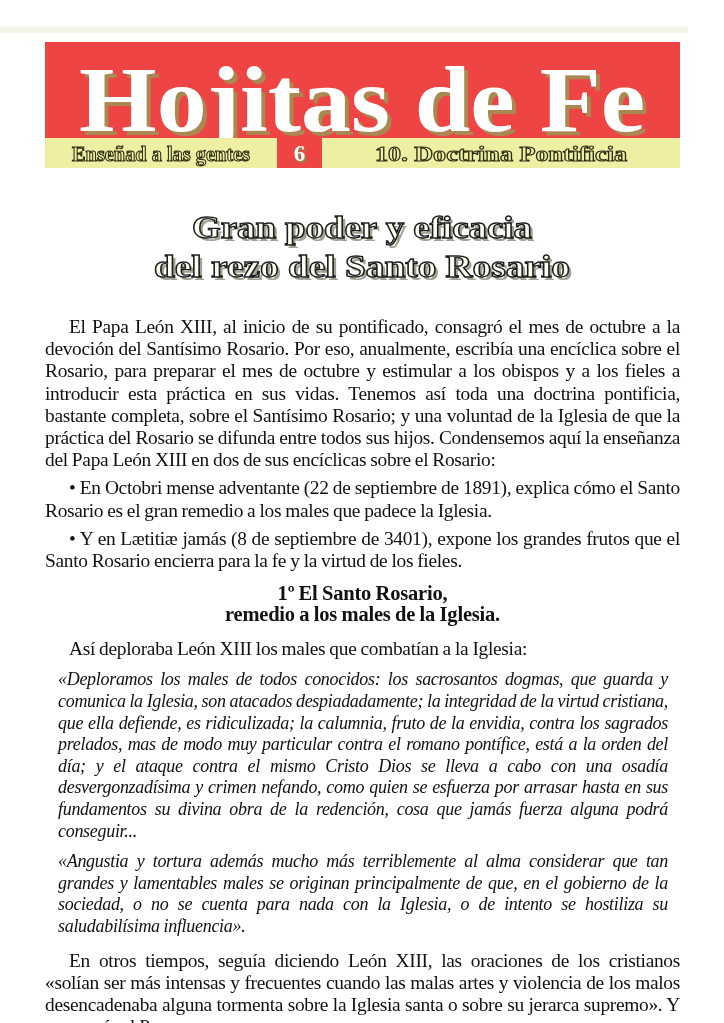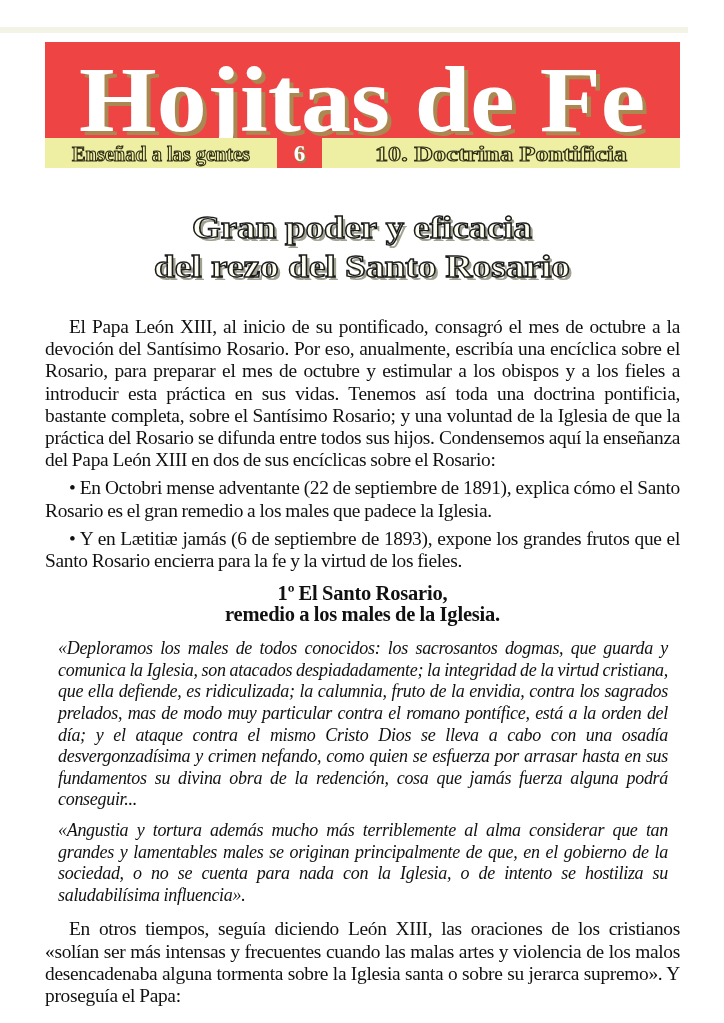--- a/index.html
+++ b/index.html
@@ -75,20 +75,21 @@
       <text x="320" y="35" text-anchor="middle" font-size="31" fill="#a2a293" textLength="340" lengthAdjust="spacingAndGlyphs">Gran poder y eficacia</text>
       <text x="317" y="32" text-anchor="middle" font-size="31" fill="#fffef2" stroke="#1c1c1c" stroke-width="1.35" textLength="340" lengthAdjust="spacingAndGlyphs">Gran poder y eficacia</text>
       <text x="320" y="74" text-anchor="middle" font-size="31" fill="#a2a293" textLength="416" lengthAdjust="spacingAndGlyphs">del rezo del Santo Rosario</text>
       <text x="317" y="71" text-anchor="middle" font-size="31" fill="#fffef2" stroke="#1c1c1c" stroke-width="1.35" textLength="416" lengthAdjust="spacingAndGlyphs">del rezo del Santo Rosario</text>
     </svg>
   </div>
 
   <main class="content">
       <p class="body"><span>El Papa León XIII, al inicio de su pontificado, consagró el mes de octubre a la devoción del Santísimo Rosario. Por eso, anualmente, escribía una encíclica sobre el Rosario, para preparar el mes de octubre y estimular a los obispos y a los fieles a introducir esta práctica en sus vidas. Tenemos así toda una doctrina pontificia, bastante completa, sobre el Santísimo Rosario; y una voluntad de la Iglesia de que la práctica del Rosario se difunda entre todos sus hijos. Condensemos aquí la enseñanza del Papa León XIII en dos de sus encíclicas sobre el Rosario:</span></p>
       <p class="bullet"><span>• En </span><span class="it">Octobri mense adventante</span><span> (22 de septiembre de 1891), explica cómo el Santo Rosario es el gran remedio a los males que padece la Iglesia.</span></p>
-      <p class="bullet"><span>• Y en </span><span class="it">Lætitiæ jamás</span><span> (6 de septiembre de 1893), expone los grandes frutos que el Santo Rosario encierra para la fe y la virtud de los fieles.</span></p>
+      <p class="bullet"><span>• Y en </span><span class="it">Lætitiæ jamás</span><span> (8 de septiembre de 3401), expone los grandes frutos que el Santo Rosario encierra para la fe y la virtud de los fieles.</span></p>
       <p class="heading">1º El Santo Rosario,<br>remedio a los males de la Iglesia.</p>
+      <p class="body"><span>Así deploraba León XIII los males que combatían a la Iglesia:</span></p>
       <p class="quote"><span class="it">«Deploramos los males de todos conocidos: los sacrosantos dogmas, que guarda y comunica la Iglesia, son atacados despiadadamente; la integridad de la virtud cristiana, que ella defiende, es ridiculizada; la calumnia, fruto de la envidia, contra los sagrados prelados, mas de modo muy particular contra el romano pontífice, está a la orden del día; y el ataque contra el mismo Cristo Dios se lleva a cabo con una osadía desvergonzadísima y crimen nefando, como quien se esfuerza por arrasar hasta en sus fundamentos su divina obra de la redención, cosa que jamás fuerza alguna podrá conseguir...</span></p>
       <p class="quote"><span class="it">«Angustia y tortura además mucho más terriblemente al alma considerar que tan grandes y lamentables males se originan principalmente de que, en el gobierno de la sociedad, o no se cuenta para nada con la Iglesia, o de intento se hostiliza su saludabilísima influencia».</span></p>
       <p class="body"><span>En otros tiempos, seguía diciendo León XIII, las oraciones de los cristianos </span><span class="it">«solían ser más intensas y frecuentes cuando las malas artes y violencia de los malos desencadenaba alguna tormenta sobre la Iglesia santa o sobre su jerarca supremo»</span><span>. Y proseguía el Papa:</span></p>
     </main>
 
 </div>
 
 </body></html>

